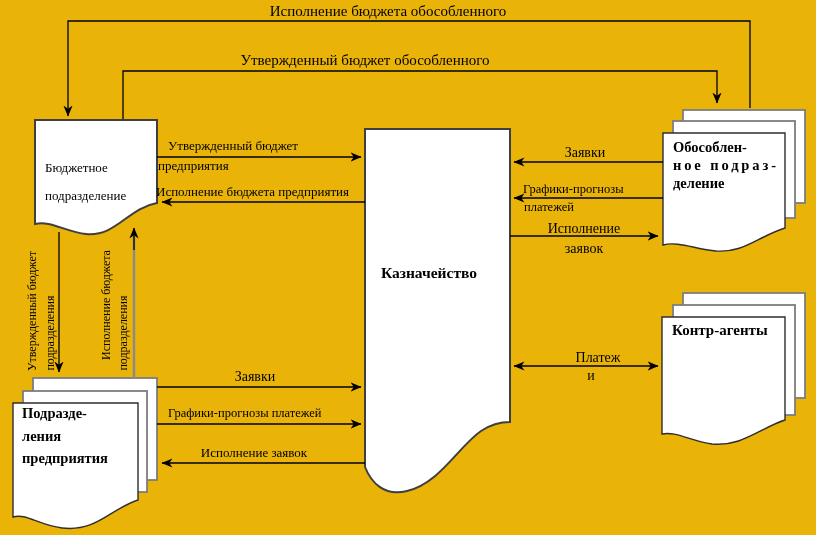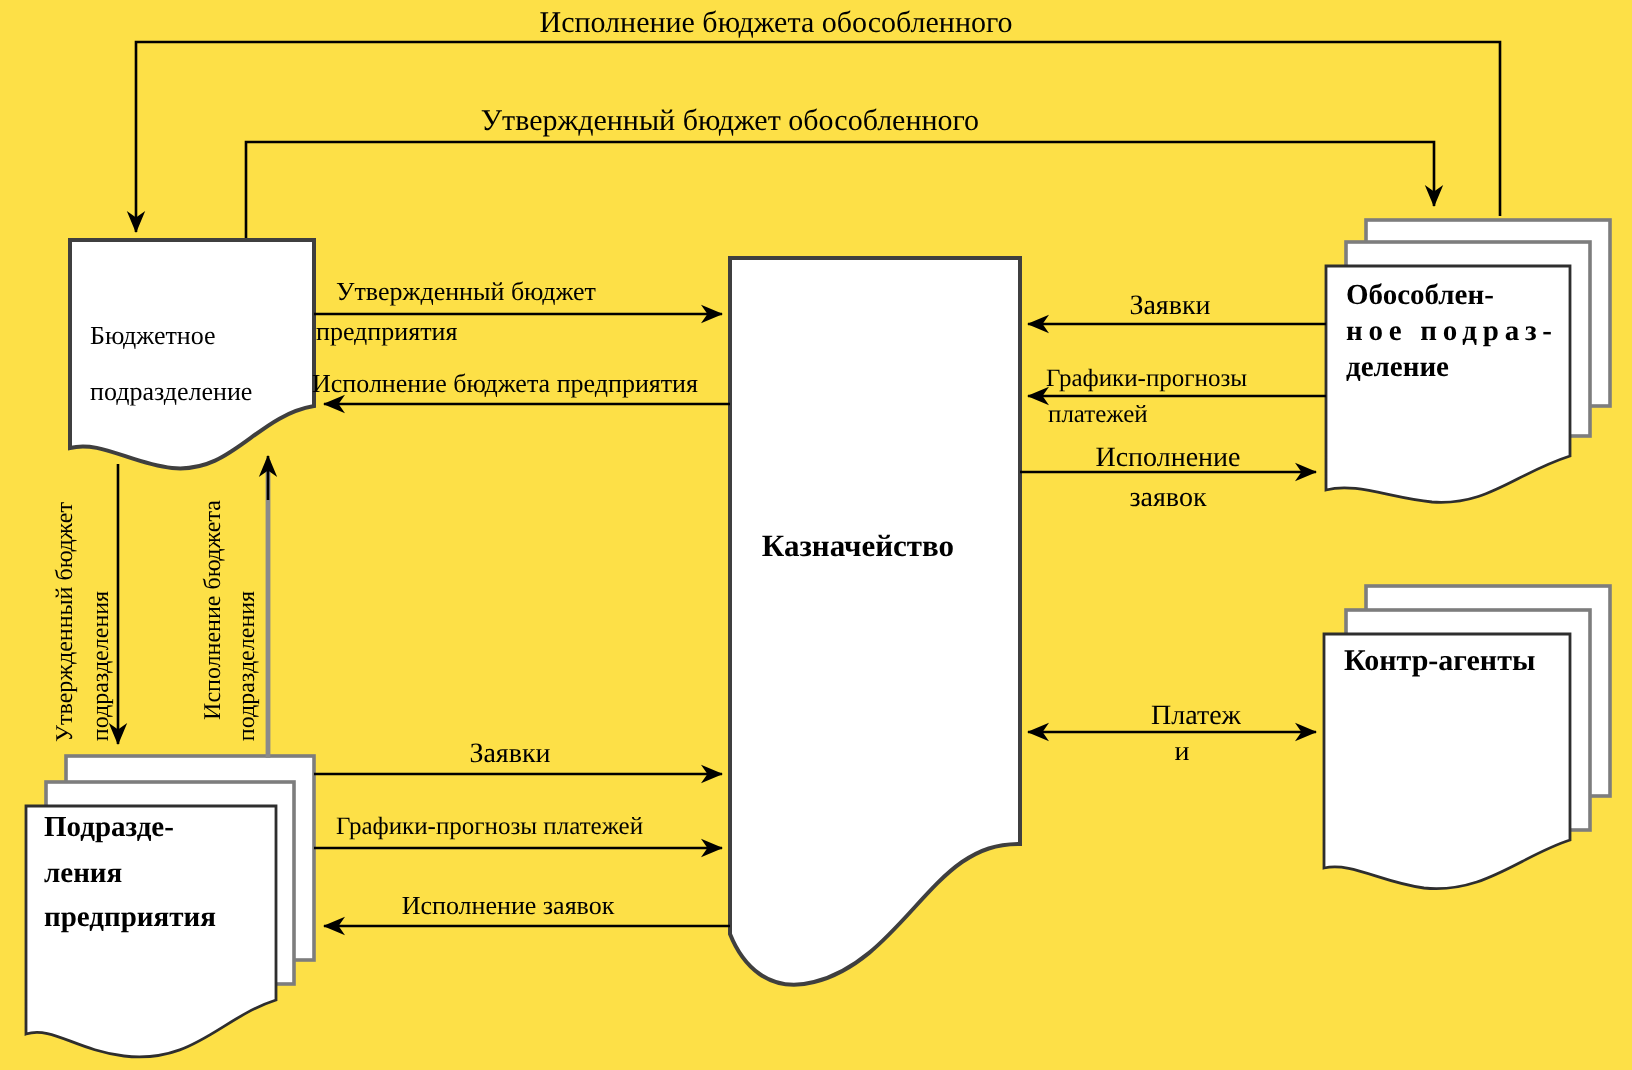--- a/index.html
+++ b/index.html
@@ -1,16 +1,16 @@
 <!DOCTYPE html>
 <html><head>
 <meta charset="utf-8">
 <style>
   html,body{margin:0;padding:0;background:#ffffff;}
-  .canvas-wrap{width:816px;height:535px;position:relative;background:#fde047;overflow:hidden;}
+  .canvas-wrap{width:816px;height:535px;position:relative;background:#eab308;overflow:hidden;}
   svg{display:block;font-family:"Liberation Serif","DejaVu Serif",serif;}
   text{fill:#000;}
   .node-title{font-weight:bold;}
   .edge-line{stroke:#000;stroke-width:1.3;fill:none;}
   .shape{fill:#fff;stroke:#3f3f3f;stroke-width:2;}
   .sheet-back{fill:#fff;stroke:#7d7d7d;stroke-width:1.8;}
   .sheet-front{fill:#fff;stroke:#2e2e2e;stroke-width:1.4;}
   .gray-line{stroke:#8a8a8a;stroke-width:2.4;fill:none;}
 </style>
 </head>

